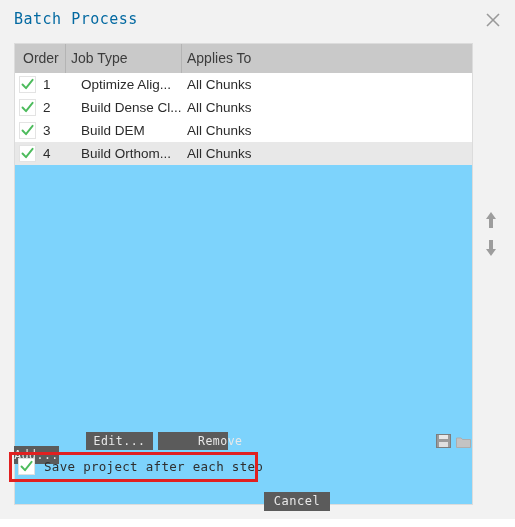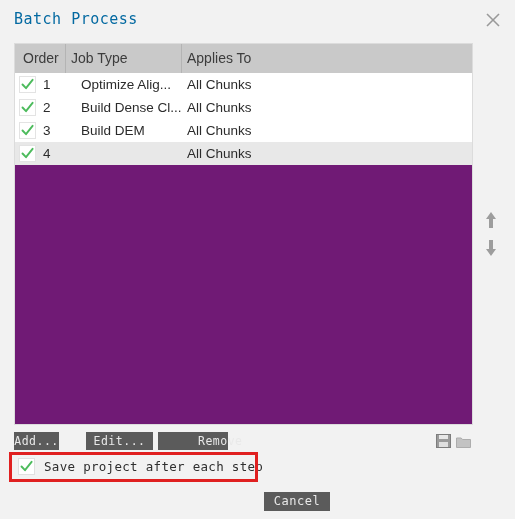--- a/index.html
+++ b/index.html
@@ -50,22 +50,22 @@
     cursor: pointer;
   }
   #close-btn svg { display: block; }
 
   
   #table-frame {
     position: absolute;
     left: 14px;
     top: 43px;
     width: 459px;
-    height: 382px;
-    background: #701a75;
+    height: 462px;
+    background: #7dd3fc;
     border: 1px solid #dcdcdc;
     box-sizing: border-box;
     overflow: hidden;
   }
   #thead {
     position: relative;
     height: 29px;
     background: #c9c9c9;
     width: 100%;
   }
@@ -149,21 +149,21 @@
     font-family: "DejaVu Sans Mono", "Liberation Mono", monospace;
     font-size: 11.5px;
     text-align: center;
     cursor: pointer;
     border: 0;
     padding: 0;
     letter-spacing: 0.5px;
     white-space: nowrap;
     box-sizing: border-box;
   }
-  #btn-add    { left: 14px;  top: 432px; width: 45px; }
+  #btn-add    { left: 14px;  top: 446px; width: 45px; }
   #btn-edit   { left: 86px;  top: 432px; width: 67px; }
   #btn-remove { left: 158px; top: 432px; width: 70px; padding-left: 40px; }
 
   #btn-ok     { left: 196px; top: 492px; width: 66px; height: 19px; line-height: 19px; font-size: 12px; }
   #btn-cancel { left: 264px; top: 492px; width: 66px; height: 19px; line-height: 19px; font-size: 12px; }
 
   
   .mini-icon {
     position: absolute;
     width: 15px;
@@ -332,20 +332,21 @@
         <div class="cell cell-app">All Chunks</div>
       </div>
 
       <div class="row selected">
         <div class="check-box">
           <svg width="15" height="15" viewBox="0 0 15 15">
             <path d="M2.5 7.5 L6 11.2 L12.6 2.8" stroke="#4cbb5c" stroke-width="1.9" fill="none" stroke-linecap="round" stroke-linejoin="round"></path>
           </svg>
         </div>
         <div class="cell cell-order">4</div>
+        <div class="cell cell-job">Build Orthom...</div>
         <div class="cell cell-app">All Chunks</div>
       </div>
 
     </div>
   </div>
 
   <div class="reorder-btn" id="move-up">
     <svg width="18" height="20" viewBox="0 0 18 20">
       <path d="M9 2 L14 9 L11 9 L11 18 L7 18 L7 9 L4 9 Z" fill="#9d9d9d"></path>
     </svg>

